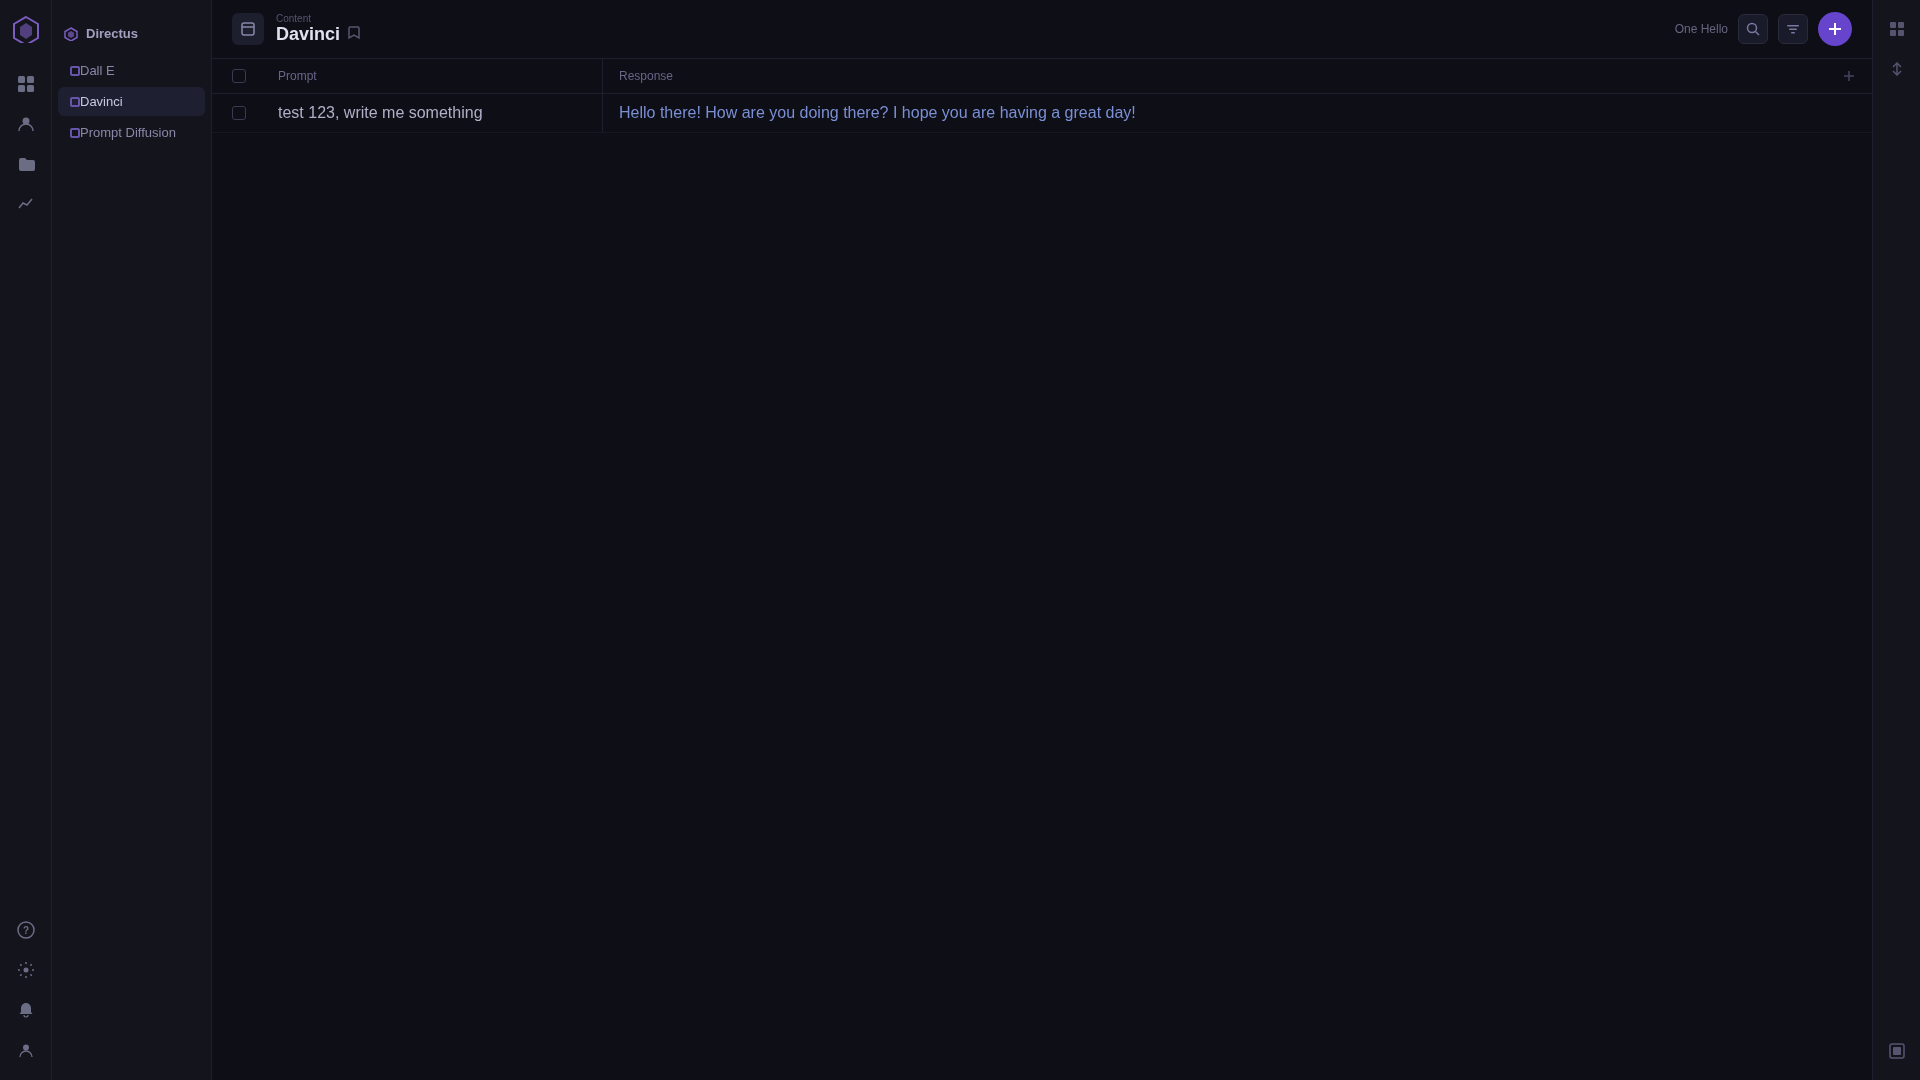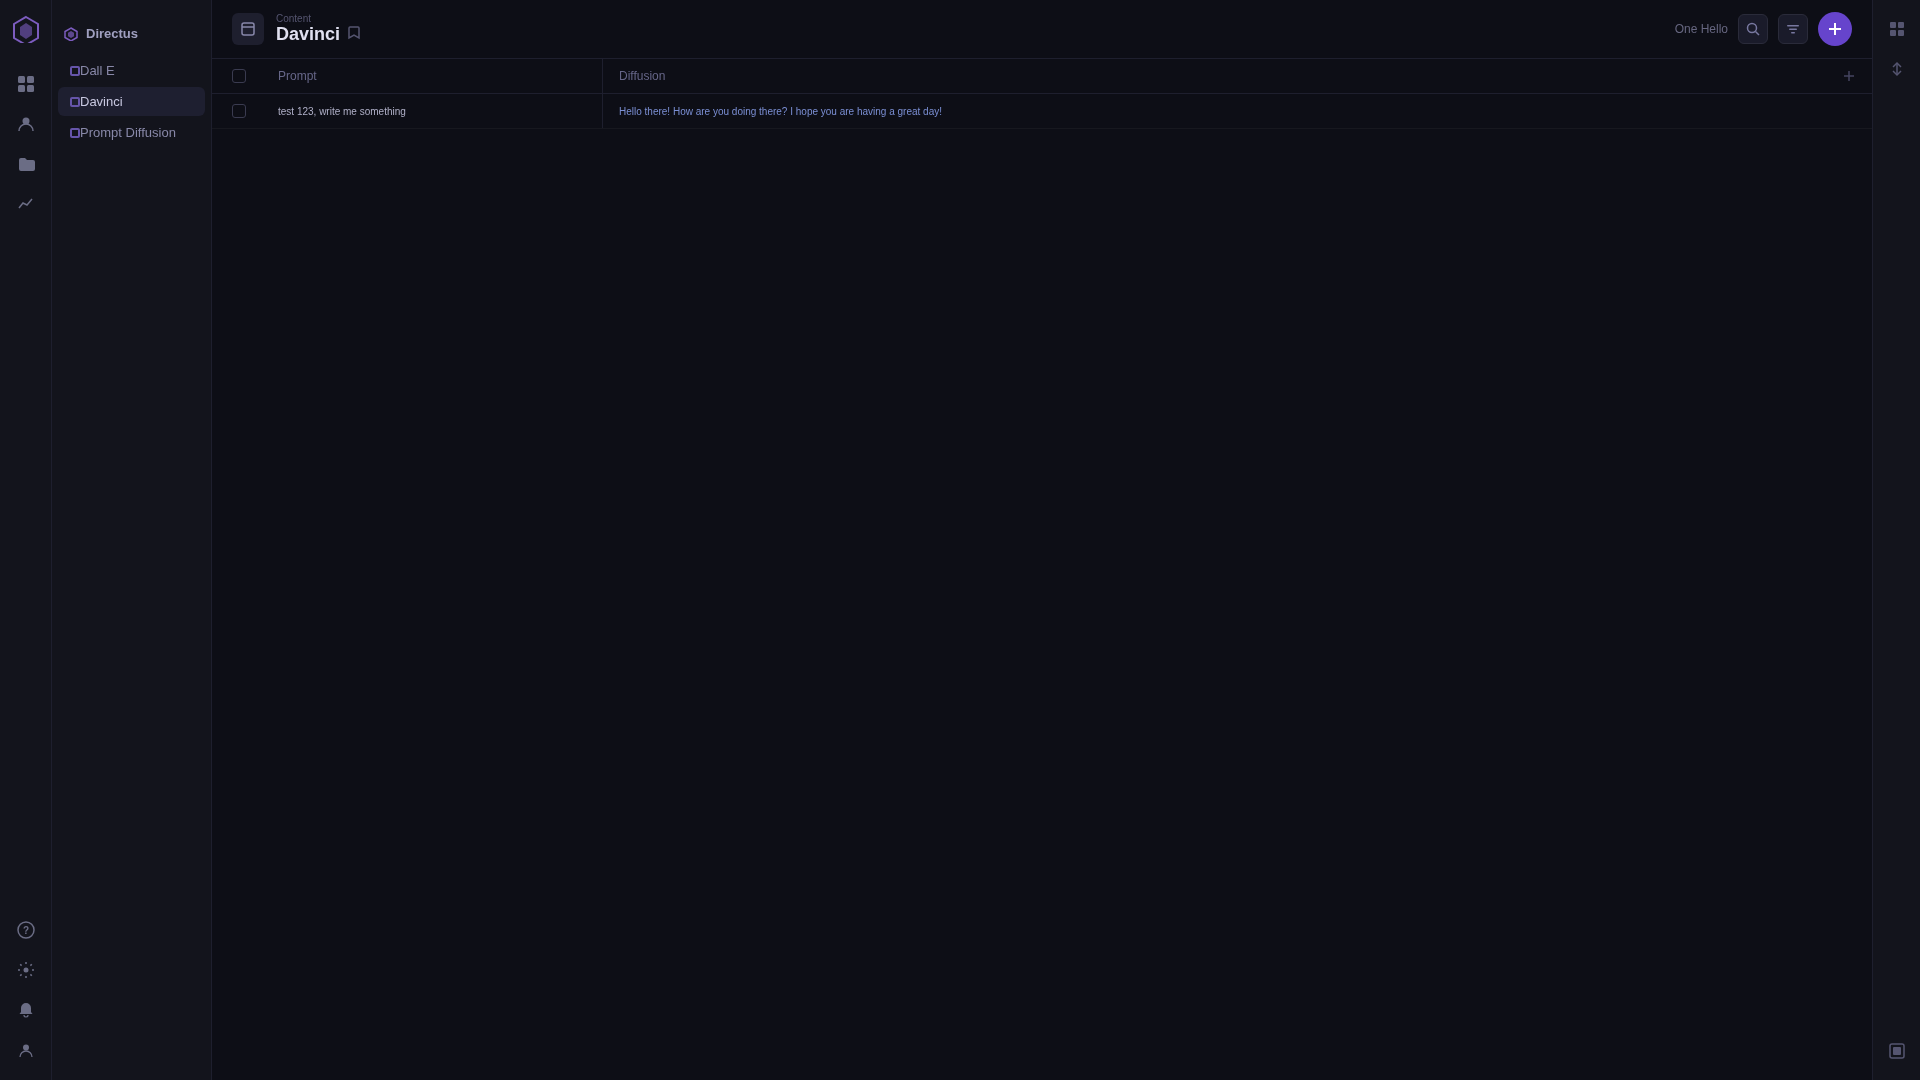--- a/index.html
+++ b/index.html
@@ -189,21 +189,21 @@
     th.col-check { width: 40px; padding-left: 20px; }
     th.col-prompt { width: 340px; }
     th.col-response { }
     th.col-add { width: 40px; text-align: center; }
     tbody tr {
       border-bottom: 1px solid #17181f;
     }
     td {
       padding: 10px 16px;
       color: #b0b0c8;
-      font-size: 10px;
+      font-size: 16px;
       vertical-align: middle;
     }
     td.col-check { padding-left: 20px; }
     .row-checkbox {
       width: 14px;
       height: 14px;
       border: 1.5px solid #3a3b50;
       border-radius: 3px;
       background: transparent;
       display: flex;
@@ -397,21 +397,21 @@
       <thead>
         <tr>
           <th class="col-check">
             <div class="th-checkbox"></div>
           </th>
           <th class="col-prompt">
             <span>Prompt</span>
           </th>
           <td class="col-divider"></td>
           <th class="col-response">
-            <span>Diffusion</span>
+            <span>Response</span>
           </th>
           <th class="col-add">
             <div class="add-col-btn">
               <svg width="14" height="14" viewBox="0 0 14 14" fill="none" stroke="currentColor" stroke-width="1.5">
                 <line x1="7" y1="2" x2="7" y2="12"></line>
                 <line x1="2" y1="7" x2="12" y2="7"></line>
               </svg>
             </div>
           </th>
         </tr>

